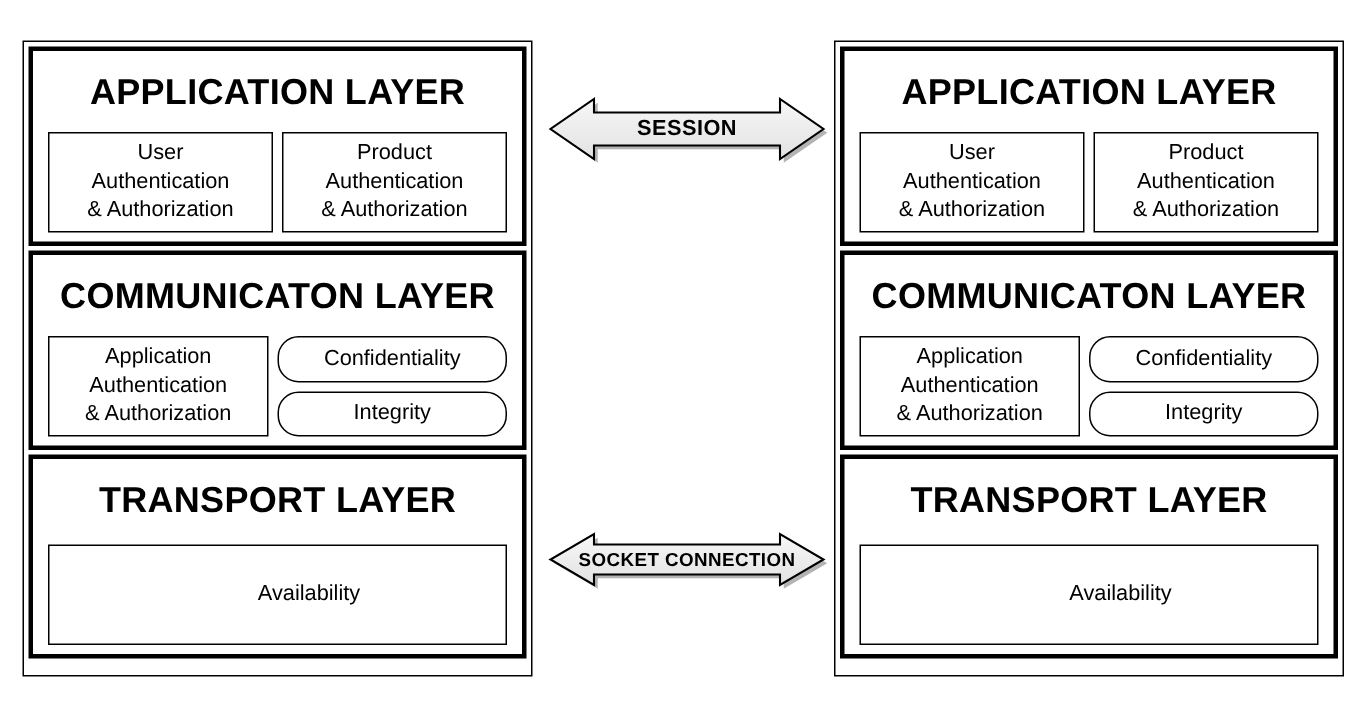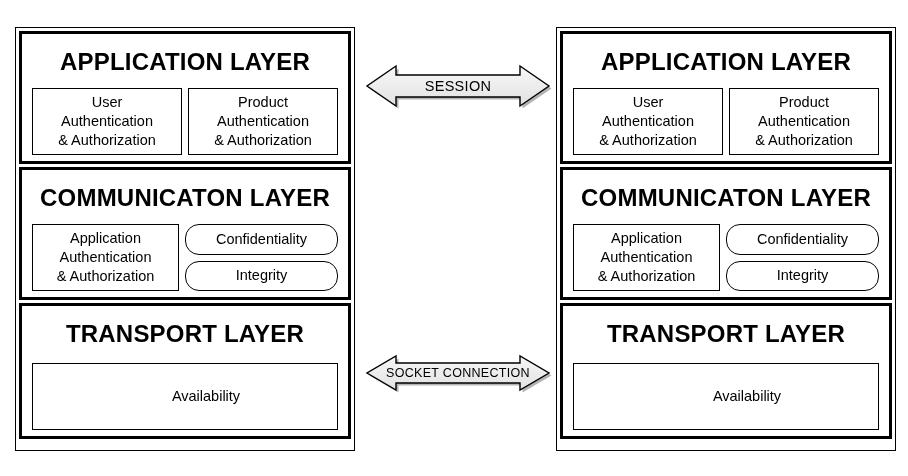--- a/index.html
+++ b/index.html
@@ -118,21 +118,21 @@
 
   .arrow-label {
     position: absolute;
     left: 0;
     right: 0;
     top: 0;
     bottom: 0;
     display: flex;
     align-items: center;
     justify-content: center;
-    font-weight: normal;
+    font-weight: bold;
     font-size: 14.5px;
     letter-spacing: 0.3px;
     white-space: nowrap;
     pointer-events: none;
   }
   #arrow-socket .arrow-label { font-size: 12.5px; }
 </style>
 </head>
 <body>
 

